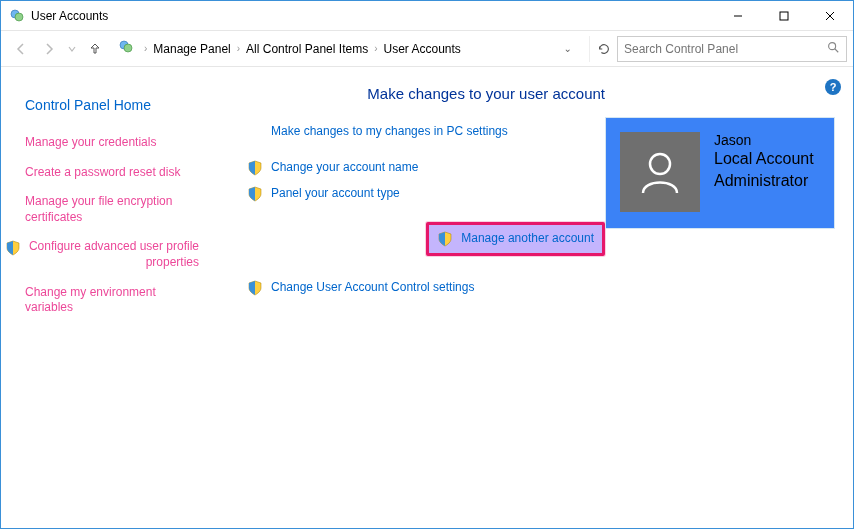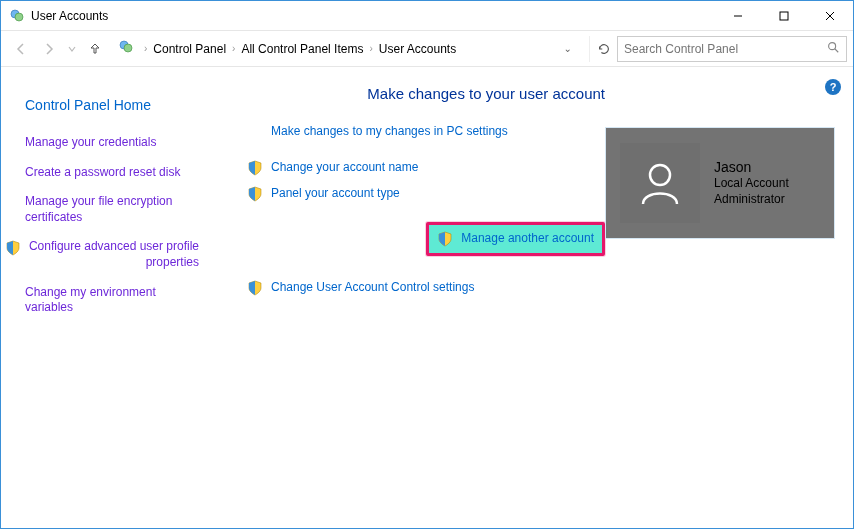--- a/index.html
+++ b/index.html
@@ -147,21 +147,21 @@
     }
     .cp-home {
       font-size: 14px;
       color: #0066cc;
       margin-bottom: 22px;
       cursor: pointer;
       margin-top: 12px;
     }
     .task-link {
       font-size: 12px;
-      color: #6d28d9;
+      color: #ec4899;
       margin-bottom: 14px;
       cursor: pointer;
       display: flex;
       align-items: flex-start;
       line-height: 1.3;
     }
     .task-link .shield-spacer { width: 0; margin-right: 0; }
     .task-link.with-shield .shield-spacer { width: 16px; margin-right: 4px; margin-top: 1px; }
     .task-link.with-shield { margin-left: -20px; text-align: right; }
     .main-pane {
@@ -189,53 +189,53 @@
       line-height: 1.3;
     }
     .action-link .shield-wrap {
       width: 16px;
       height: 16px;
       margin-right: 8px;
       flex-shrink: 0;
     }
     .action-link.no-shield .shield-wrap { visibility: hidden; }
     .action-link.highlighted {
-      background: #5eead4;
+      background: #c4b5fd;
       border: 3px solid #e6176a;
       border-radius: 2px;
       padding: 6px 8px;
       margin-left: -11px;
       box-shadow: 0 0 0 1px rgba(230,23,106,0.2);
       display: inline-flex;
     }
     .user-card {
       width: 230px;
-      background: #737373;
+      background: #3b82f6;
       border: 1px solid #d4e6f3;
       padding: 14px 14px;
       display: flex;
-      align-items: center;
+      align-items: flex-start;
       height: 112px;
-      margin-top: 42px;
+      margin-top: 32px;
     }
     .avatar {
       width: 80px;
       height: 80px;
       background: #6f6f6f;
       display: flex;
       align-items: center;
       justify-content: center;
       margin-right: 14px;
     }
     .user-info .user-name {
       font-size: 14px;
       color: #000;
     }
     .user-info .user-role {
-      font-size: 12px;
+      font-size: 16px;
       color: #000;
       line-height: 1.35;
     }
   </style>
 </head>
 <body>
 
 <div class="titlebar">
   <span class="app-icon">
     <svg viewBox="0 0 16 16" width="16" height="16">
@@ -286,21 +286,21 @@
       </svg>
   </div>
   <div class="breadcrumb">
     <span style="margin-right:4px">
       <svg width="16" height="16" viewBox="0 0 16 16">
         <circle cx="6" cy="6" r="4" fill="#6fb6f0" stroke="#2a6db0" stroke-width="0.6"></circle>
         <circle cx="10" cy="9" r="4" fill="#8fd18b" stroke="#3a8d3a" stroke-width="0.6"></circle>
       </svg>
     </span>
     <span class="chev">›</span>
-    <span class="crumb">Control Panel</span>
+    <span class="crumb">Manage Panel</span>
     <span class="chev">›</span>
     <span class="crumb">All Control Panel Items</span>
     <span class="chev">›</span>
     <span class="crumb">User Accounts</span>
     <span class="dropdown-chev">⌄</span>
   </div>
   <div class="refresh-btn">
     <svg width="14" height="14" viewBox="0 0 16 16">
         <path d="M3 8 A5 5 0 1 1 5 12" fill="none" stroke="#555" stroke-width="1.3"></path>
         <path d="M3 5 L3 8 L6 8" fill="none" stroke="#555" stroke-width="1.3"></path>

